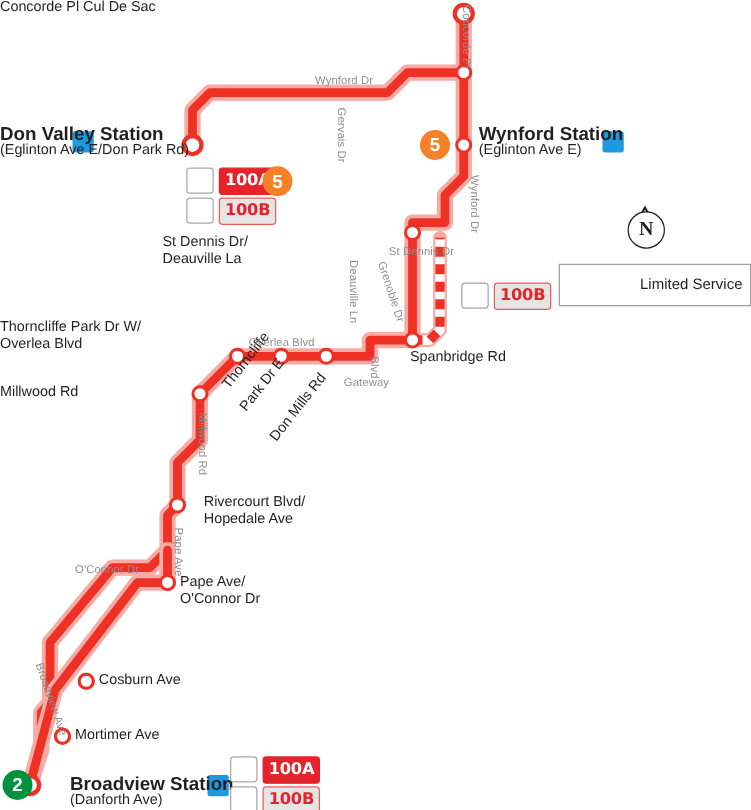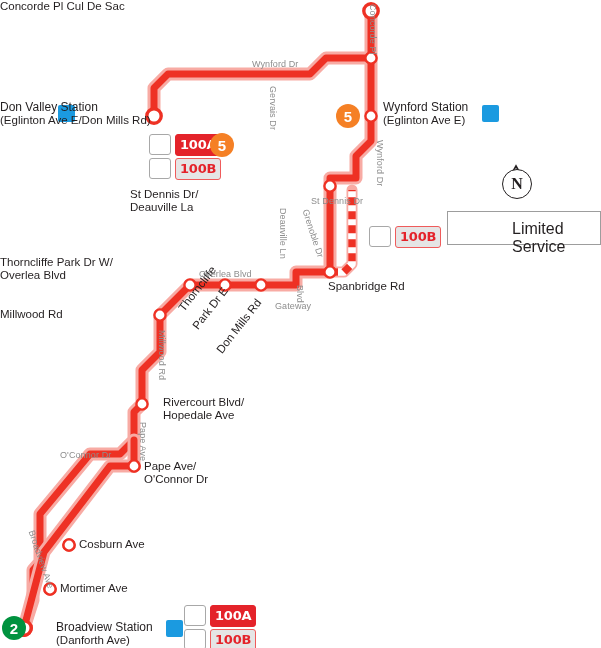--- a/index.html
+++ b/index.html
@@ -3,21 +3,21 @@
 <meta charset="utf-8">
 <style>
   html,body{margin:0;padding:0;background:#ffffff;}
   body{width:601px;height:648px;position:relative;overflow:hidden;
        font-family:"Liberation Sans","DejaVu Sans",sans-serif;color:#231f20;}
   #map{position:absolute;left:0;top:0;width:601px;height:648px;}
 
   .lbl{position:absolute;white-space:nowrap;}
 
   
-  .stname{font-size:12px;font-weight:normal;color:#231f20;line-height:13px;}
+  .stname{font-size:15px;font-weight:bold;color:#231f20;line-height:13px;}
   .stsub{font-size:11.5px;font-weight:normal;color:#231f20;line-height:13px;}
   .stop-lbl{font-size:11.5px;color:#231f20;line-height:13px;}
   .right-al{}
 
   
   .street{font-size:9px;color:#8d8d8d;line-height:10px;letter-spacing:.1px;}
 
   
   .rte{display:inline-block;font-size:13px;font-weight:bold;line-height:1;
        padding:3px 4px 4px 4px;border-radius:3px;letter-spacing:-0.2px;
@@ -33,21 +33,21 @@
        position:relative;}
 
   .circ{position:absolute;border-radius:50%;display:flex;align-items:center;
         justify-content:center;font-weight:bold;color:#fff;}
   .c-orange{background:#f58025;width:24px;height:24px;font-size:15px;}
   .c-green{background:#00923f;width:24px;height:24px;font-size:15px;}
 
   
   #legend{position:absolute;left:447px;top:211px;width:152px;height:32px;
           border:1px solid #9d9d9d;background:#fff;}
-  #legend .ltext{position:absolute;left:64px;top:8px;font-size:16px;color:#231f20;}
+  #legend .ltext{position:absolute;left:64px;top:8px;font-size:12px;color:#231f20;}
   #compass-n{position:absolute;left:502px;top:169px;width:28px;height:28px;
              border:1.8px solid #231f20;border-radius:50%;background:#fff;
              display:flex;align-items:center;justify-content:center;
              font-size:16px;font-weight:bold;color:#231f20;font-family:"Liberation Serif",serif;}
 </style>
 </head>
 <body>
 
 <svg id="map" viewBox="0 0 601 648">
   <defs>
@@ -163,21 +163,21 @@
 <div class="acc" style="position:absolute;left:58px;top:105px;z-index:-0;"></div>
 <div class="acc" style="position:absolute;left:482px;top:105px;"></div>
 <div class="acc" style="position:absolute;left:166px;top:620px;"></div>
 
 <div class="lbl right-al" style="left:0;top:0;width:226px;">
   <div class="stop-lbl">Concorde Pl Cul De Sac</div>
 </div>
 
 <div class="lbl right-al" style="left:0;top:101px;width:195px;">
   <div class="stname">Don Valley Station</div>
-  <div class="stsub">(Eglinton Ave E/Don Mills Rd)</div>
+  <div class="stsub">(Eglinton Ave E/Don Park Rd)</div>
 </div>
 
 <div class="lbl" style="left:383px;top:101px;">
   <div class="stname">Wynford Station</div>
   <div class="stsub">(Eglinton Ave E)</div>
 </div>
 
 <div class="lbl right-al" style="left:130px;top:172px;width:188px;margin-top:16px;">
   <div class="stop-lbl">St Dennis Dr/</div>
   <div class="stop-lbl">Deauville La</div>

